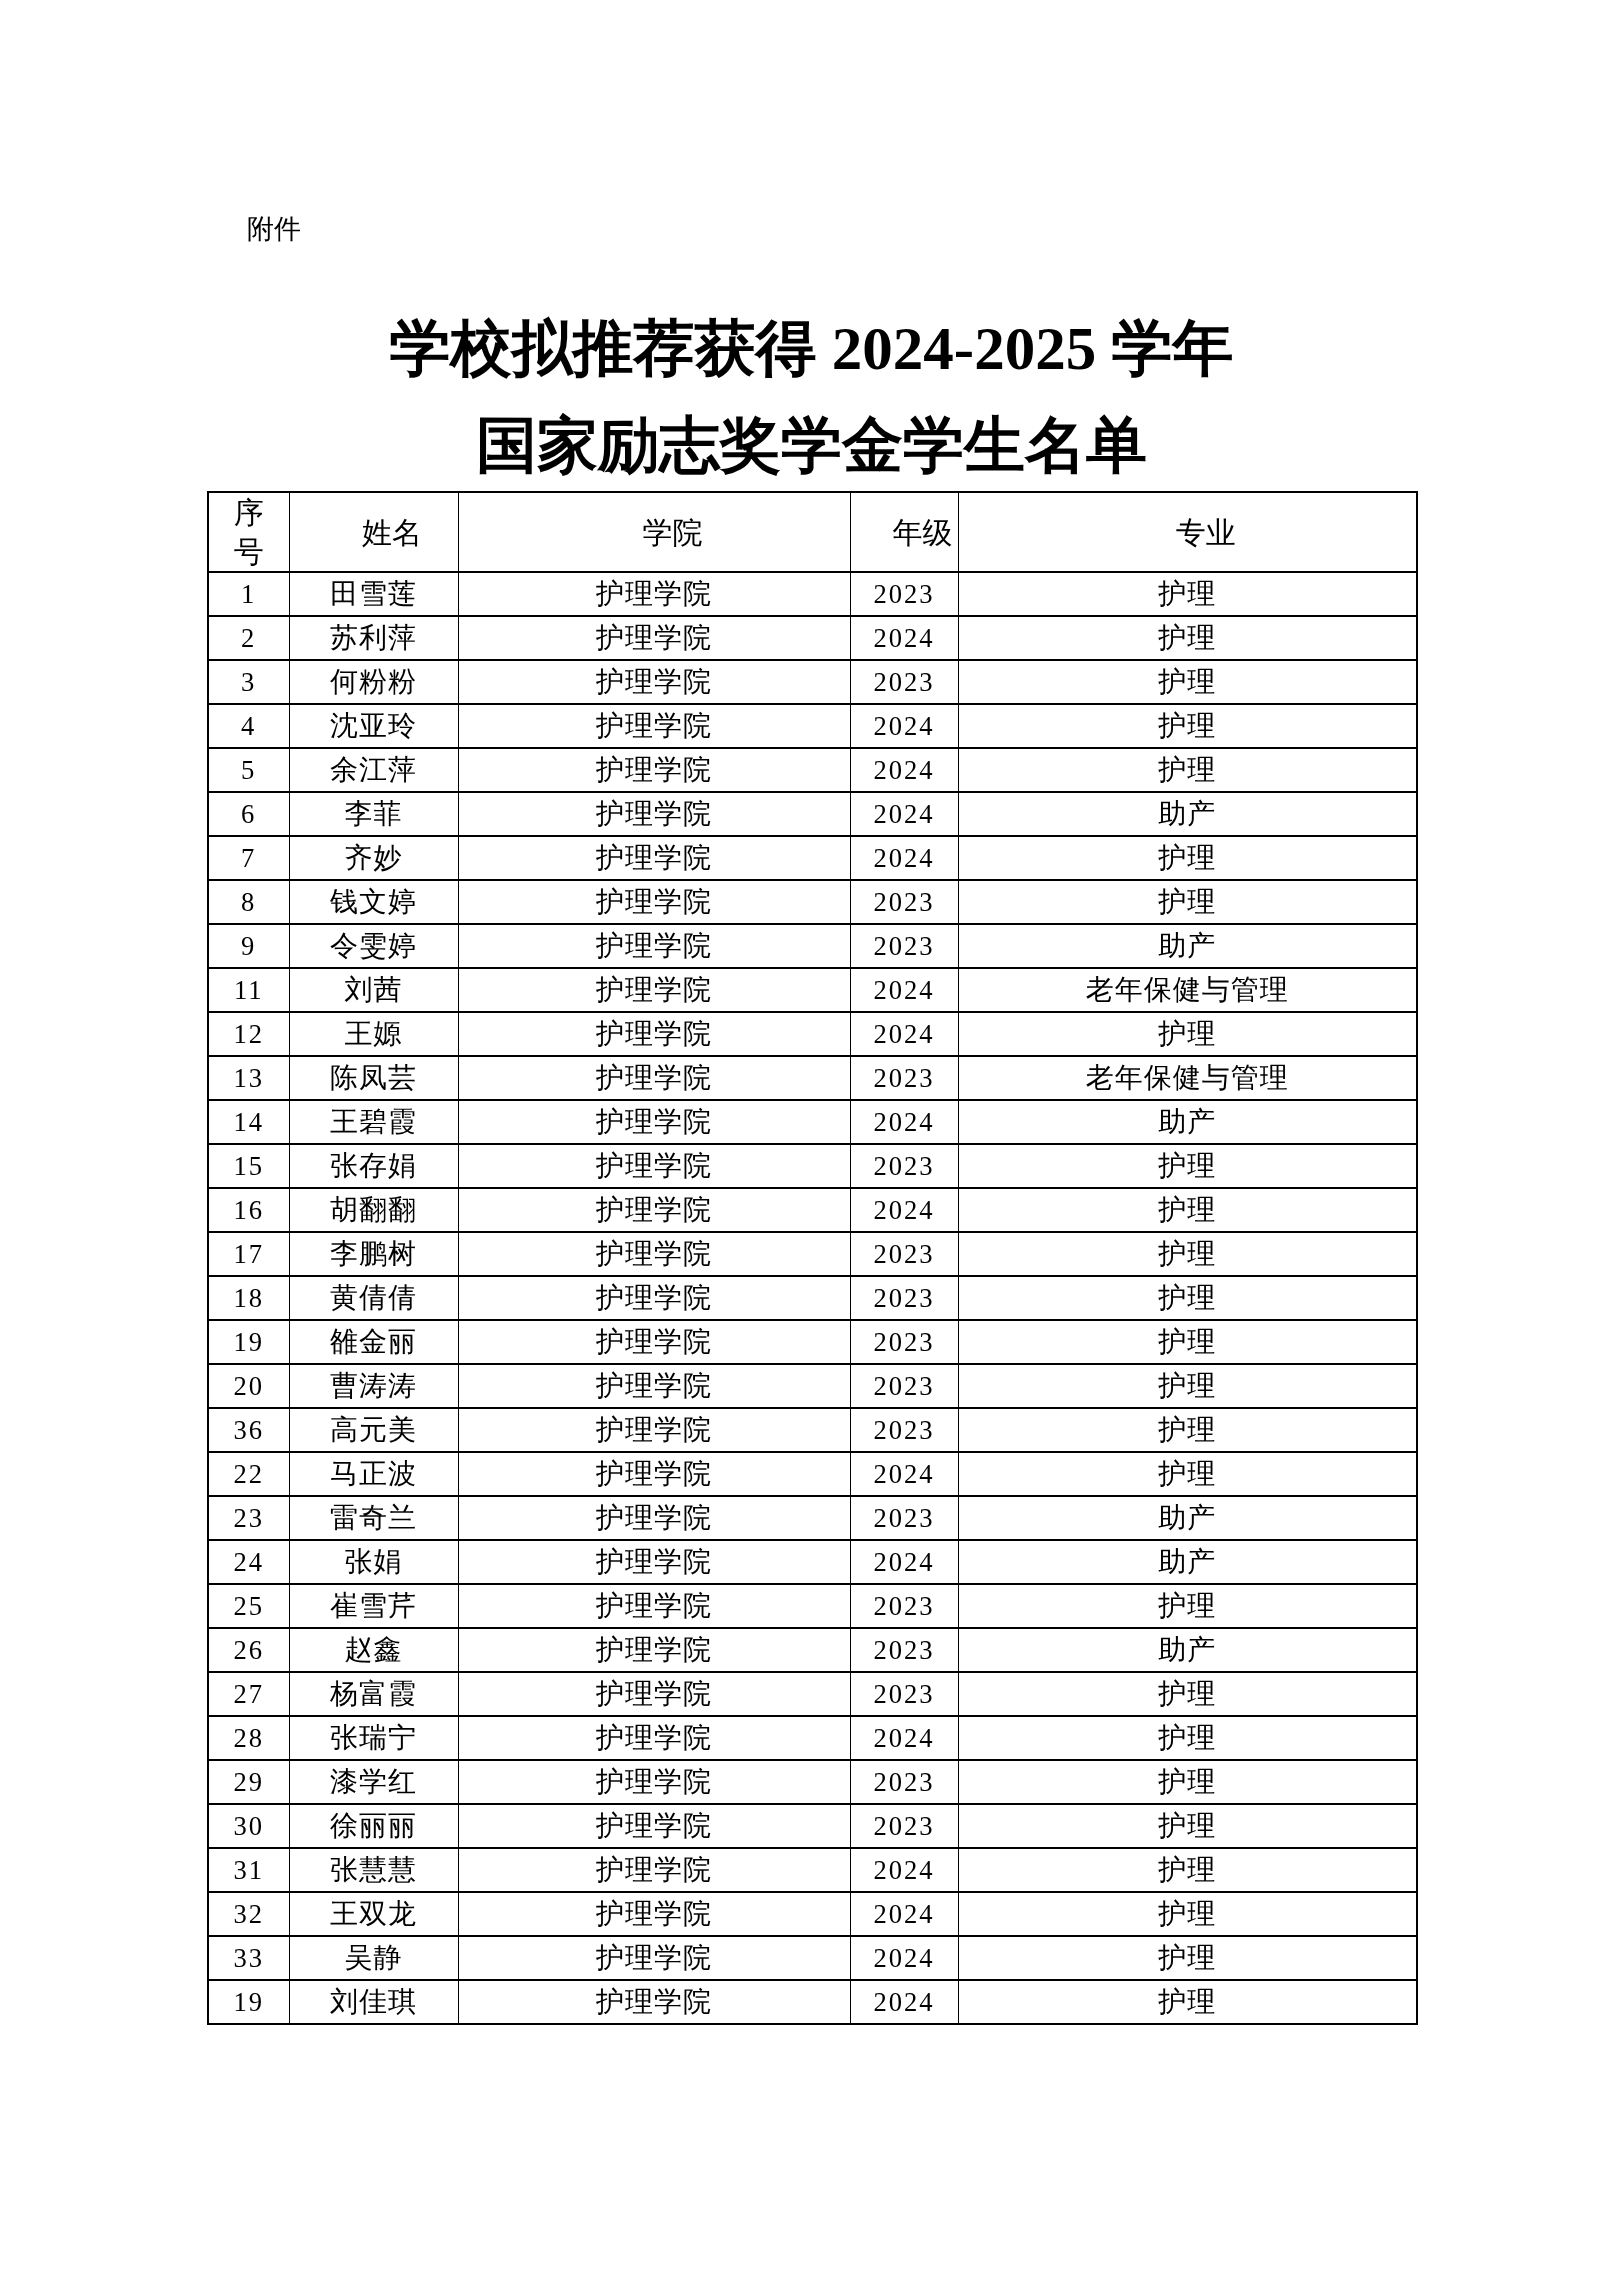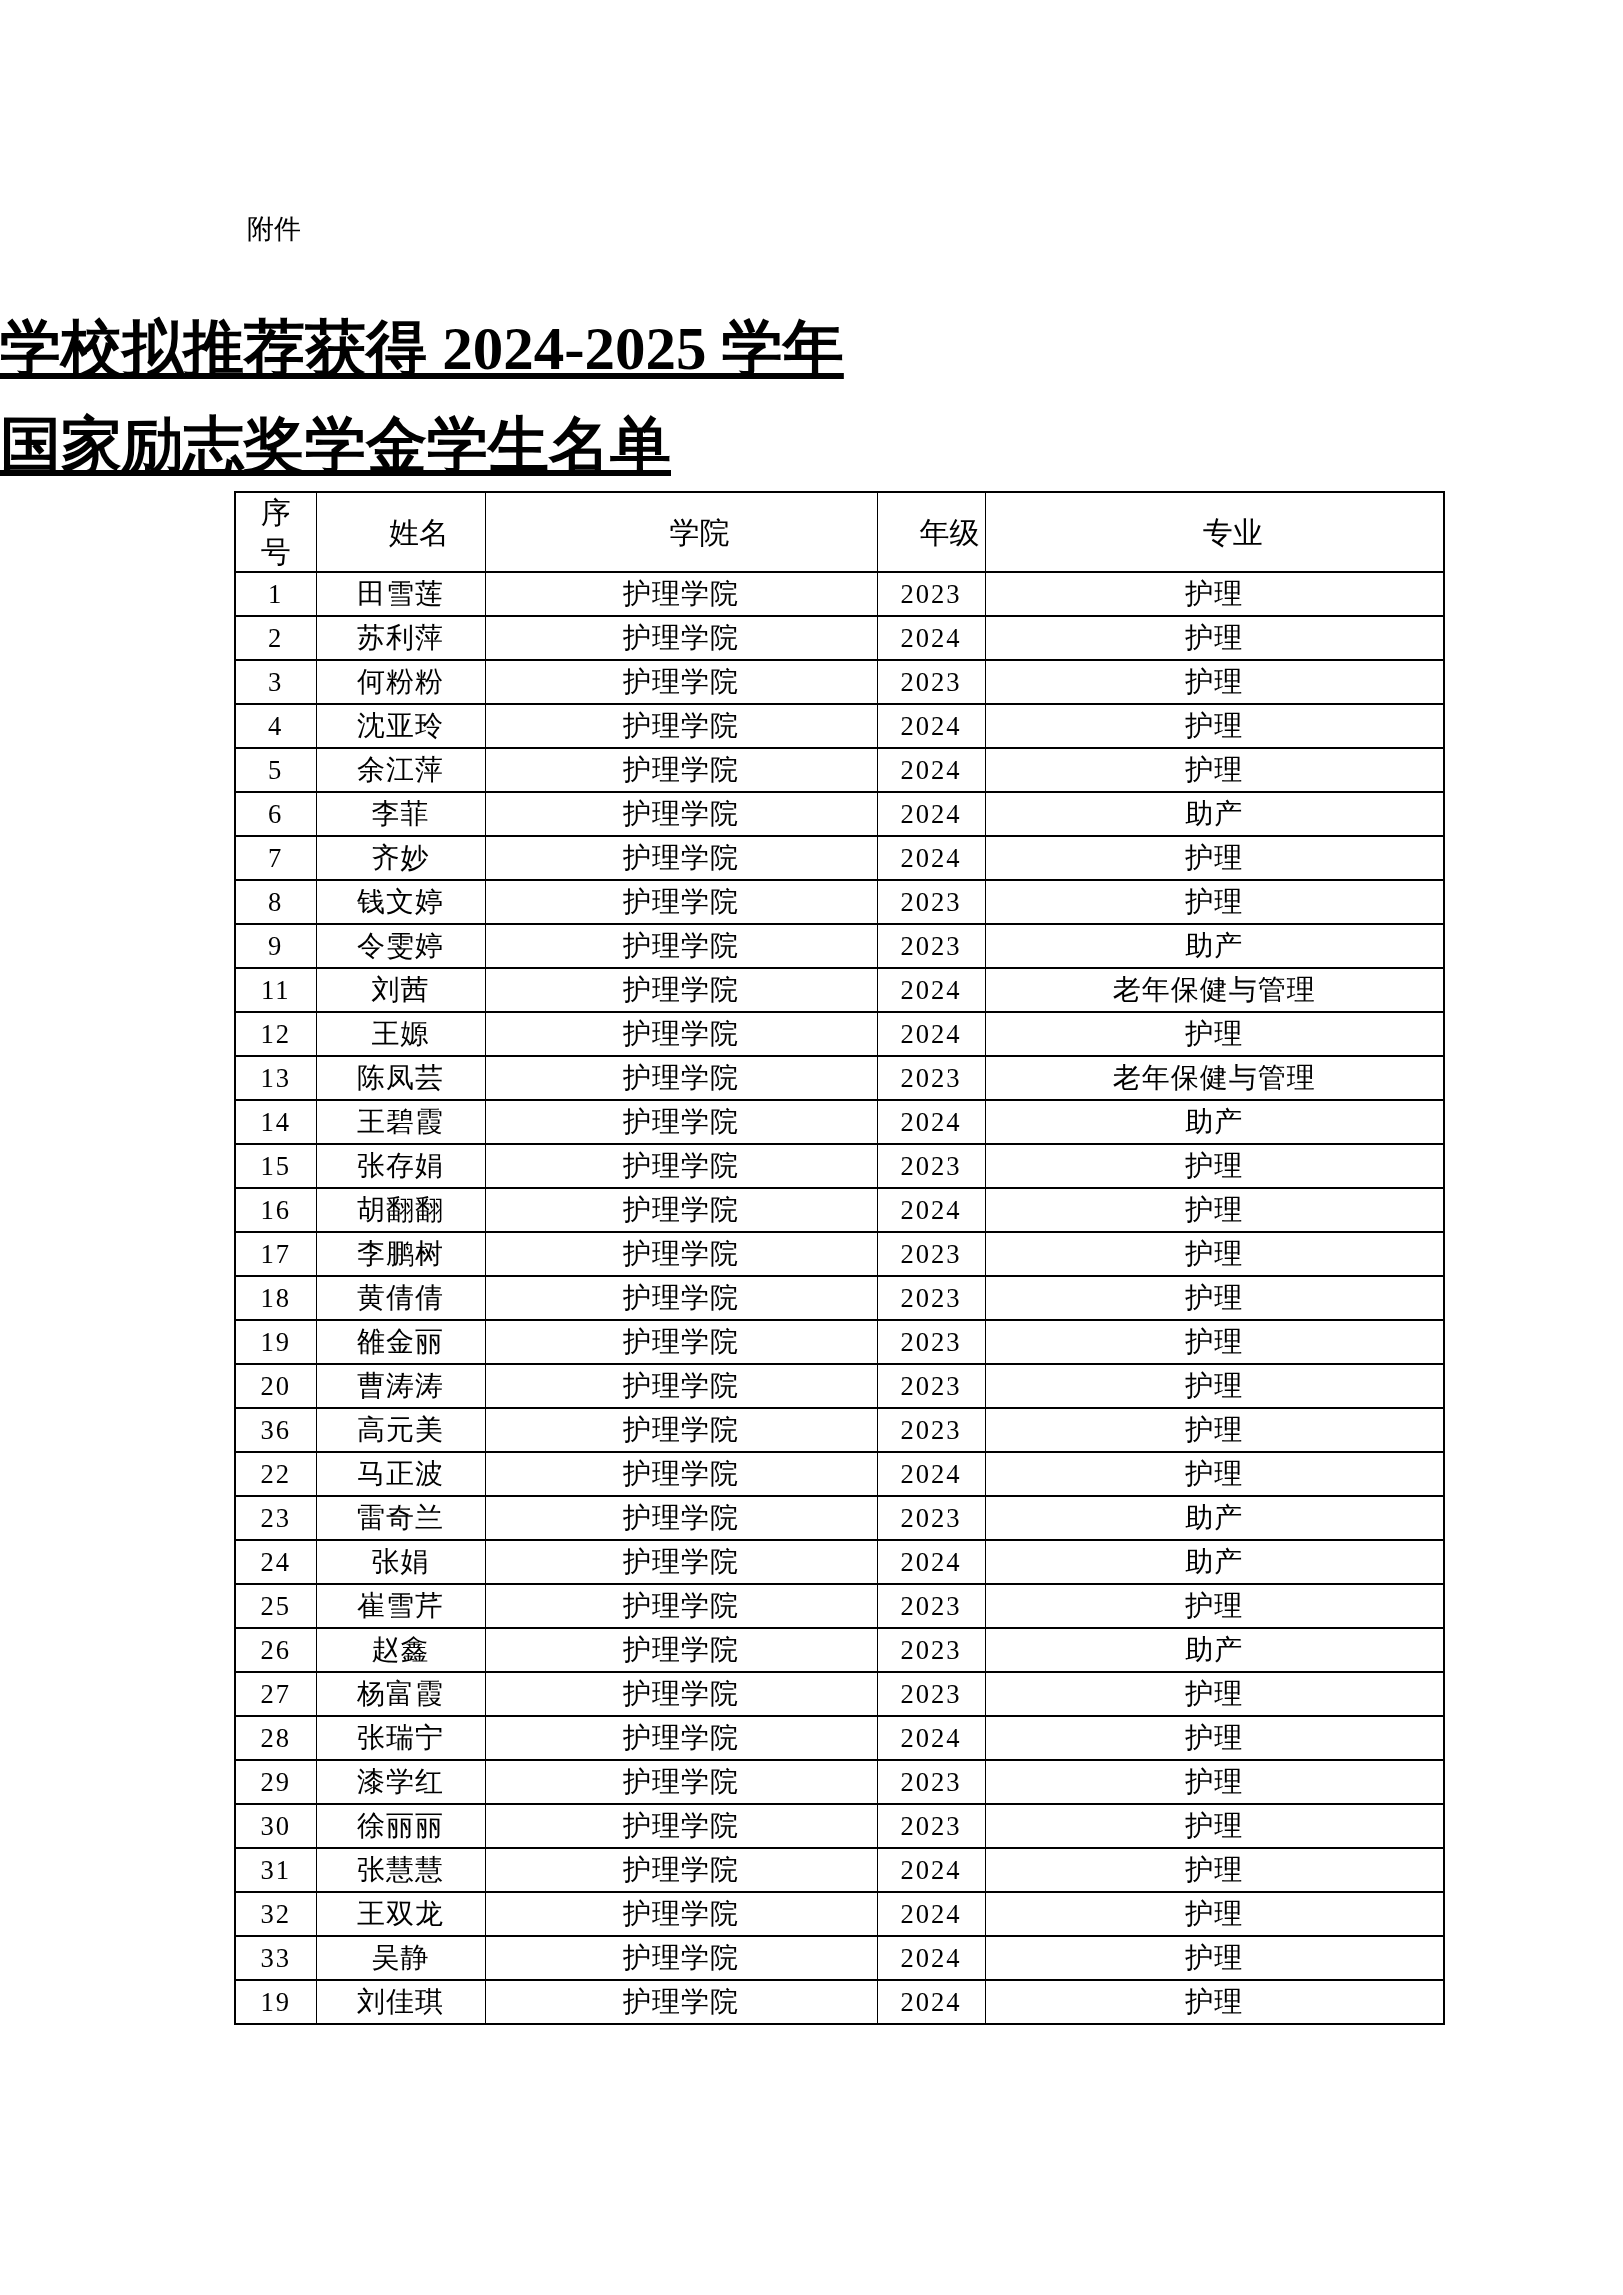--- a/index.html
+++ b/index.html
@@ -24,37 +24,35 @@
     font-size: 27px;
     line-height: 1.1;
     font-weight: 400;
     white-space: nowrap;
   }
   .doc-title {
     position: absolute;
     left: 0;
     top: 300px;
     width: 100%;
-    text-align: left;
+    text-align: center;
     font-weight: 700;
     font-size: 61px;
     line-height: 97px;
     letter-spacing: 0px;
     white-space: nowrap;
-    text-decoration: underline;
   }
   table.roster {
     position: absolute;
     left: 207px;
     top: 491px;
     width: 1209px;
     border-collapse: collapse;
     table-layout: fixed;
     border: 2.6px solid #000000;
-    margin-left: 27px;
   }
   .roster th, .roster td {
     border-left: 1.5px solid #000000;
     border-right: 1.5px solid #000000;
     border-top: 2px solid #000000;
     border-bottom: 2px solid #000000;
     text-align: center;
     vertical-align: middle;
     padding: 0;
     overflow: hidden;

